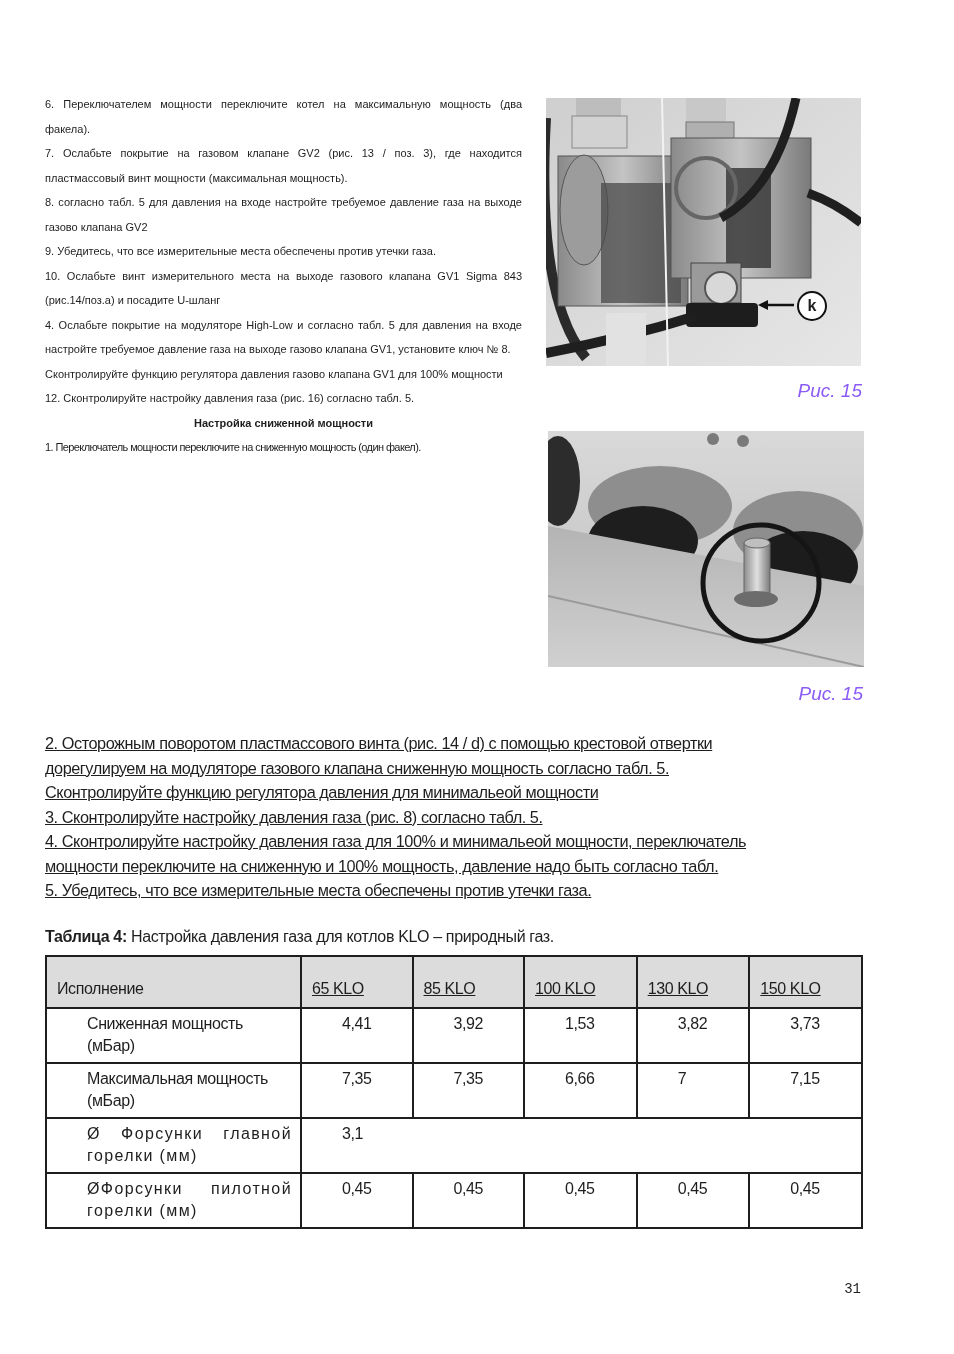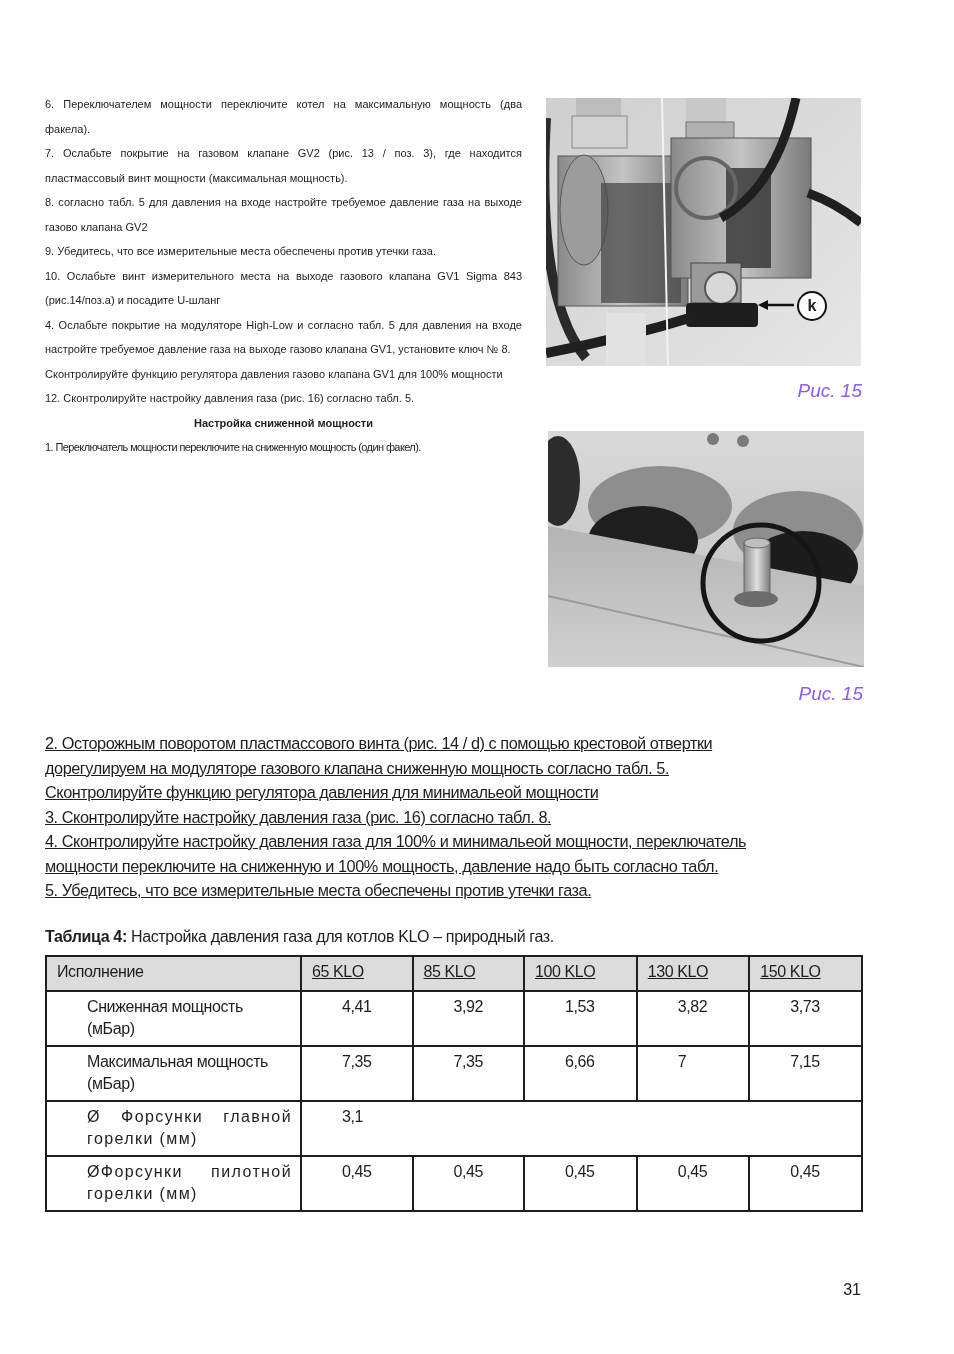--- a/index.html
+++ b/index.html
@@ -18,28 +18,28 @@
   .caption { position: absolute; font-style: italic; font-size: 19px; color: #8b5cf6; }
   .cap15 { right: 92px; top: 380px; }
   .cap16 { right: 91px; top: 683px; }
   .table-title { position: absolute; left: 45px; top: 928px; font-size: 16px;
                  letter-spacing: -0.35px; white-space: nowrap; }
   .table-title b { font-weight: bold; }
   table.gas { position: absolute; left: 45px; top: 955px; width: 818px;
               border-collapse: collapse; font-size: 16px; letter-spacing: -0.4px; }
   table.gas td, table.gas th { border: 2px solid #1e1e1e; vertical-align: top;
               padding: 4px 8px 0 10px; font-weight: normal; line-height: 22px; }
-  table.gas thead th { background: #dcdcdc; height: 29px; padding-top: 4px; }
+  table.gas thead th { background: #dcdcdc; height: 29px; padding-top: 21px; }
   table.gas thead th.h-first { text-align: left; }
   table.gas thead th.h-col { text-align: left; text-decoration: underline; }
   table.gas tbody td { height: 49px; padding-left: 40px; }
   table.gas tbody td.rl { text-align: left; width: 205px; }
   table.gas tbody td.rl.spaced { text-align: justify; text-align-last: left; letter-spacing: 1.4px; }
   table.gas tbody td.v { text-align: left; }
-  .page-num { position: absolute; right: 93px; top: 1281px; font-size: 16px; color: #1e1e1e; }
+  .page-num { position: absolute; right: 93px; top: 1281px; font-size: 14px; color: #1e1e1e; font-family: Liberation Mono, monospace; }
 </style>
 </head>
 <body>
 
 <div class="col-text">
   <p>6. Переключателем мощности переключите котел на максимальную мощность  (два факела).</p>
   <p>7. Ослабьте покрытие на газовом клапане GV2 (рис. 13 / поз. 3), где находится пластмассовый винт мощности (максимальная мощность).</p>
   <p>8. согласно табл. 5 для давления на входе настройте требуемое давление газа на выходе газово клапана GV2</p>
   <p>9. Убедитесь, что все измерительные места обеспечены против утечки газа.</p>
   <p>10. Ослабьте винт измерительного места на выходе газового клапана GV1 Sigma 843 (рис.14/поз.а) и посадите U-шланг</p>
@@ -47,21 +47,21 @@
   <p>Сконтролируйте функцию регулятора давления газово клапана GV1 для 100% мощности</p>
   <p>12. Сконтролируйте настройку давления газа (рис. 16) согласно табл. 5.</p>
   <p class="bold">Настройка сниженной мощности</p>
   <p style="letter-spacing:-0.6px;">1. Переключатель мощности переключите на сниженную мощность  (один факел).</p>
 </div>
 
 <div class="wide-text">
   <p>2. Осторожным поворотом пластмассового винта  (рис. 14 / d) с помощью крестовой отвертки</p>
   <p>дорегулируем на модуляторе газового клапана сниженную мощность согласно табл. 5.</p>
   <p>Сконтролируйте функцию регулятора давления для  минимальеой мощности</p>
-  <p>3. Сконтролируйте настройку давления газа (рис. 16) согласно табл. 8.</p>
+  <p>3. Сконтролируйте настройку давления газа (рис. 8) согласно табл. 5.</p>
   <p>4. Сконтролируйте настройку давления газа для 100% и минимальеой мощности, переключатель</p>
   <p>мощности переключите на сниженную и 100% мощность, давление надо быть согласно табл.</p>
   <p>5. Убедитесь, что все измерительные места обеспечены против утечки газа.</p>
 </div>
 
 <div class="fig fig15">
   <svg width="315" height="268" viewBox="0 0 315 268">
     <defs>
       <linearGradient id="bg15" x1="0" y1="0" x2="1" y2="1">
         <stop offset="0" stop-color="#cfcfcf"></stop>

